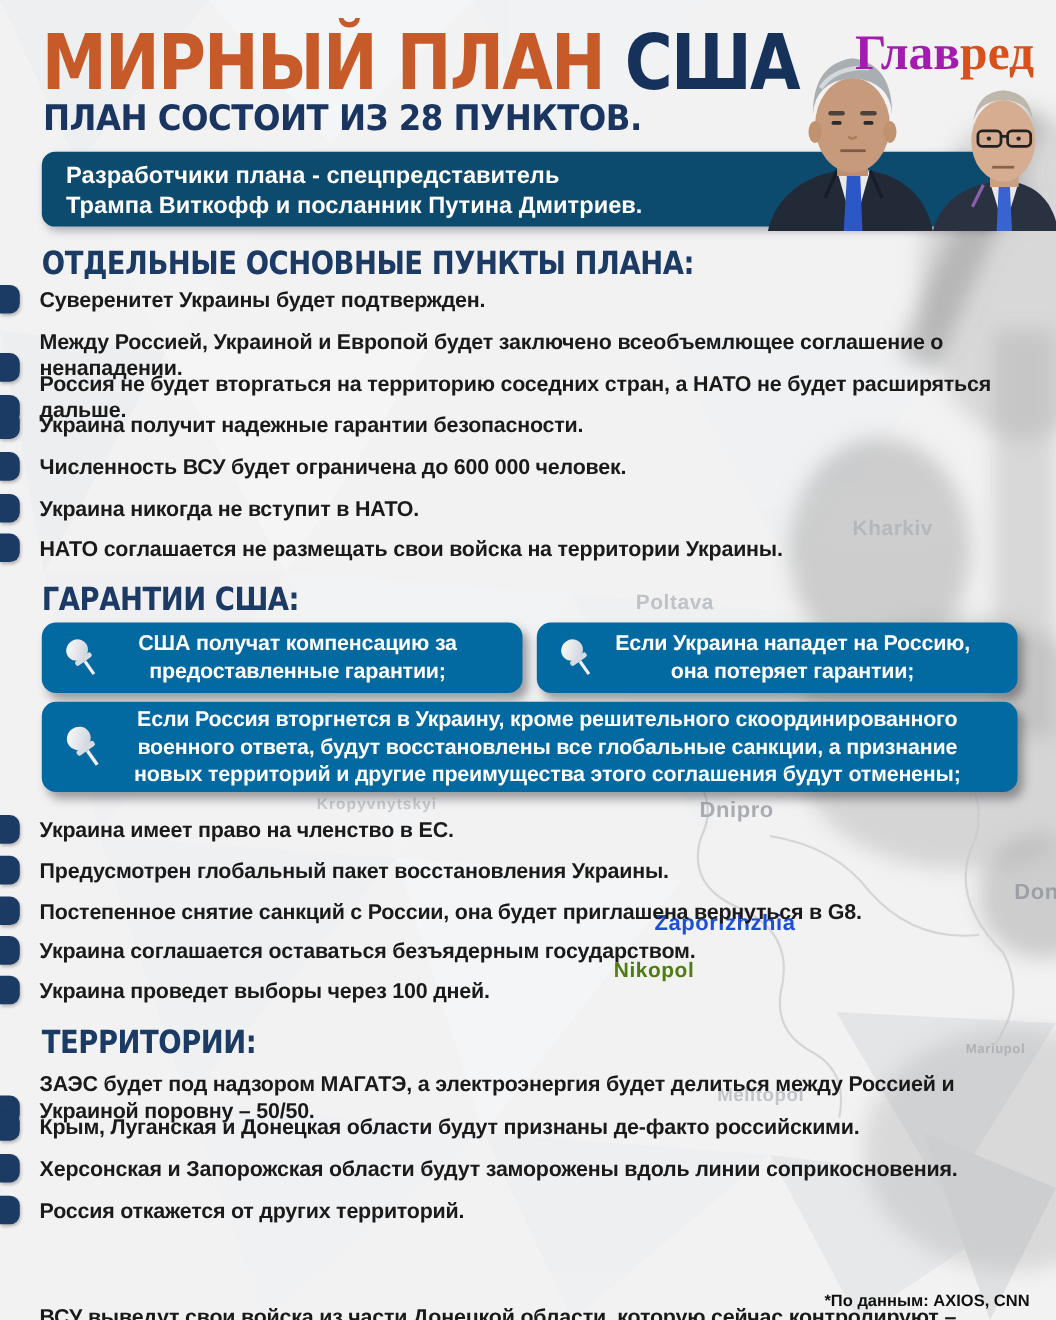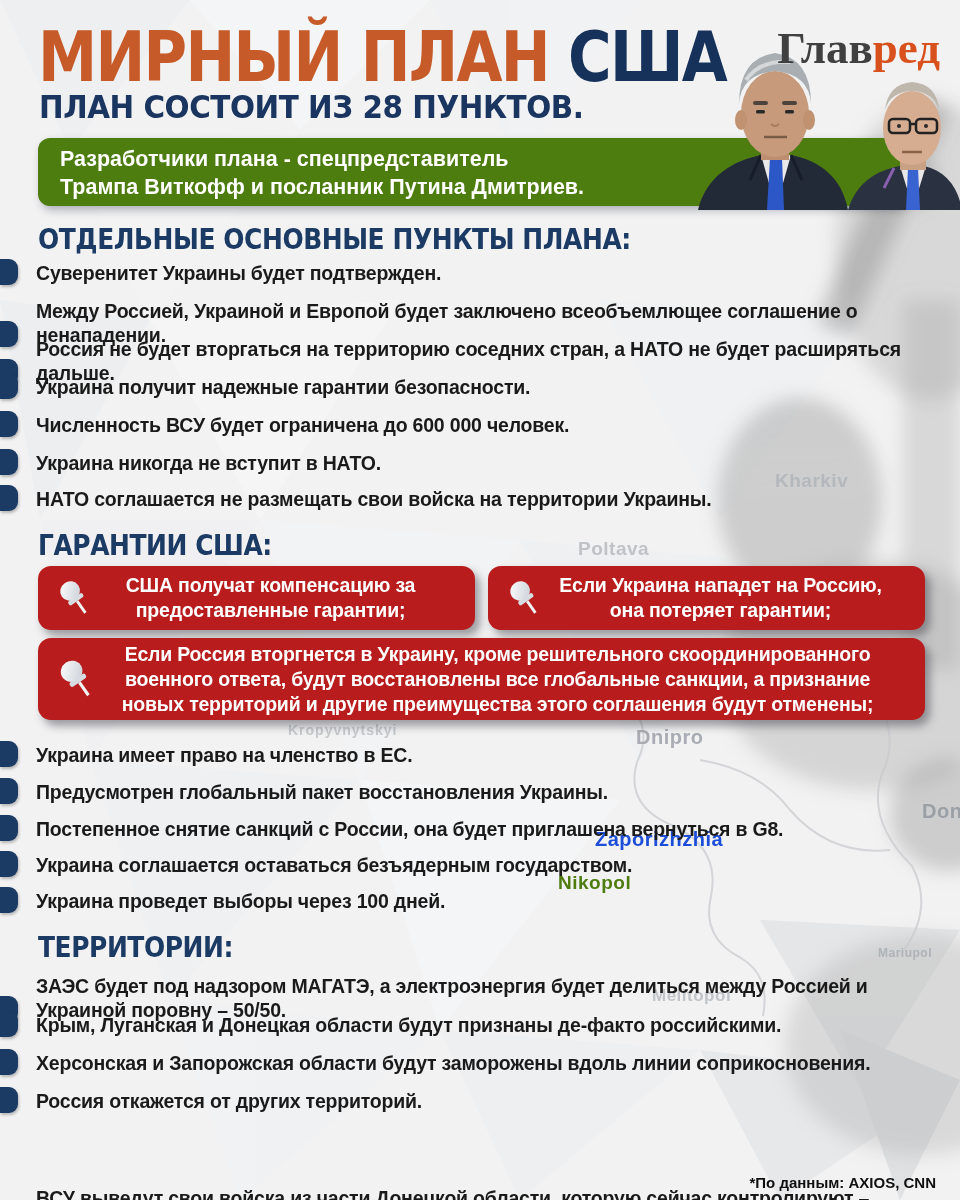--- a/index.html
+++ b/index.html
@@ -12,44 +12,44 @@
   .title{left:38px;top:16px;font-family:"DejaVu Sans",sans-serif;font-weight:bold;
          font-size:70px;letter-spacing:-2px;white-space:nowrap;
          transform:scaleX(.85);transform-origin:left top;}
   .title .o{color:#c65a28;}
   .title .n{color:#16325a;}
   .subtitle{left:39px;top:88px;font-family:"DejaVu Sans",sans-serif;font-weight:bold;
             font-size:32px;color:#1a3560;white-space:nowrap;letter-spacing:-0.5px;
             transform:scaleX(.92);transform-origin:left top;}
   .logo{right:20px;top:22px;font-family:"Liberation Serif",serif;font-weight:bold;
         font-size:45px;white-space:nowrap;z-index:6;}
-  .logo .p1{color:#404040;}
+  .logo .p1{color:#a21caf;}
   .logo .p2{color:#d8511d;}
 
-  .banner{left:38px;top:138px;width:868px;height:68px;background:#4d7c0f;border-radius:12px;
+  .banner{left:38px;top:138px;width:868px;height:68px;background:#0c4a6e;border-radius:12px;
           box-shadow:3px 4px 8px rgba(40,50,70,.35);z-index:2;}
   .banner-text{position:absolute;left:22px;top:7px;color:#ffffff;font-size:21.5px;
                font-weight:bold;line-height:28px;white-space:nowrap;}
   .portraits{left:650px;top:40px;width:310px;height:170px;z-index:3;}
 
   
   .sec-h{left:38px;font-family:"DejaVu Sans",sans-serif;font-weight:bold;font-size:29px;
          color:#1b3a64;white-space:nowrap;letter-spacing:-0.5px;
          transform:scaleX(.86);transform-origin:left top;}
 
   
   .item{left:0;display:flex;align-items:flex-end;width:930px;}
   .pill{flex:0 0 18px;height:26px;background:#1b3a64;border-radius:0 9px 9px 0;
         margin-top:-3px;box-shadow:1px 2px 3px rgba(0,0,0,.25);}
   .pill.tall{height:42px;}
   .item .txt{margin-left:18px;font-size:19.5px;font-weight:bold;color:#1a1a1a;
              line-height:24px;max-width:868px;letter-spacing:-0.2px;}
 
   
-  .card{position:absolute;z-index:5;background:#b91c1c;border-radius:13px;
+  .card{position:absolute;z-index:5;background:#0369a1;border-radius:13px;
         box-shadow:5px 6px 9px rgba(70,70,78,.5);display:flex;align-items:center;}
   .card .pin{flex:0 0 auto;margin-left:16px;}
   .card .ctext{flex:1;text-align:center;color:#ffffff;font-size:19.5px;font-weight:bold;
                line-height:25px;padding:0 34px 0 4px;letter-spacing:-0.2px;}
   #card1{left:38px;top:566px;width:437px;height:64px;}
   #card2{left:488px;top:566px;width:437px;height:64px;}
   #card3{left:38px;top:638px;width:887px;height:82px;}
 
   .footer{right:24px;top:1174px;font-size:15px;font-weight:bold;color:#101010;}
 

